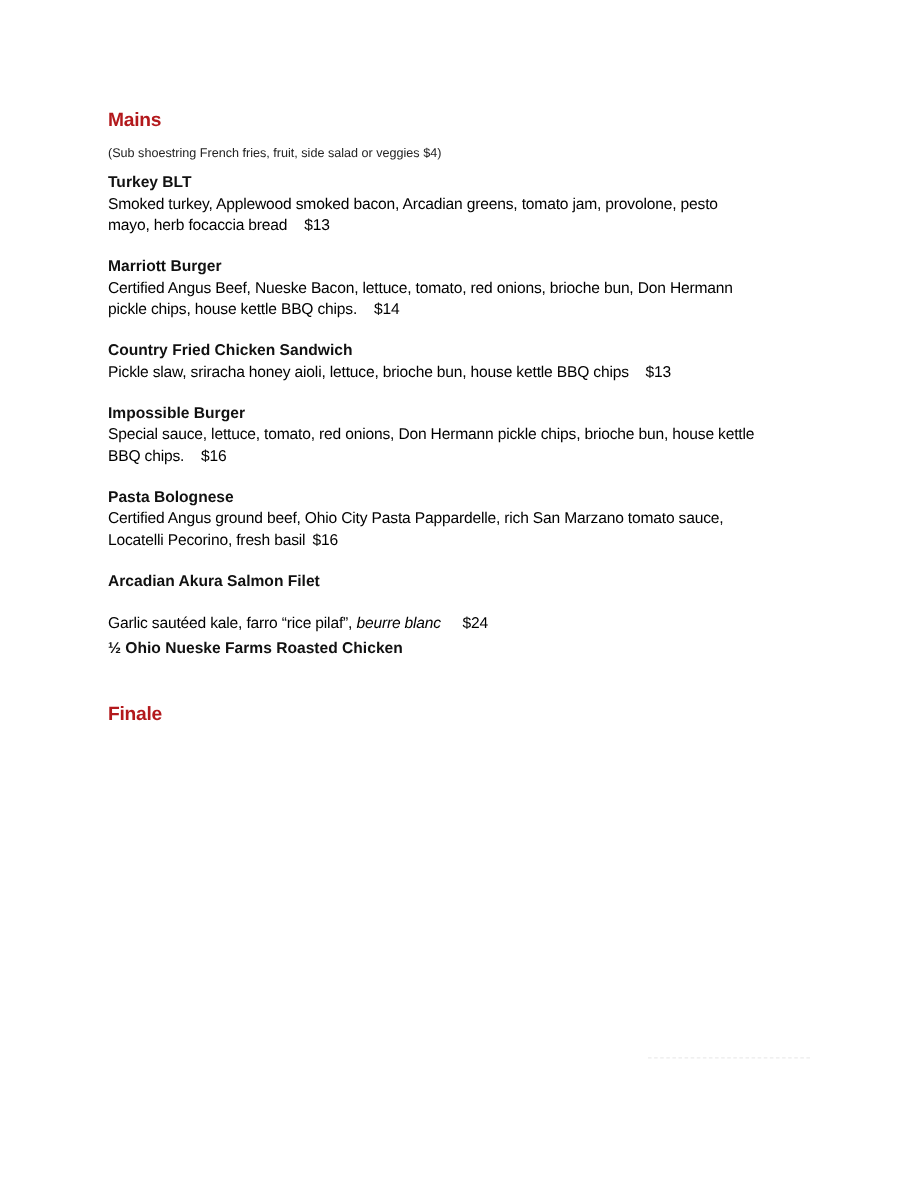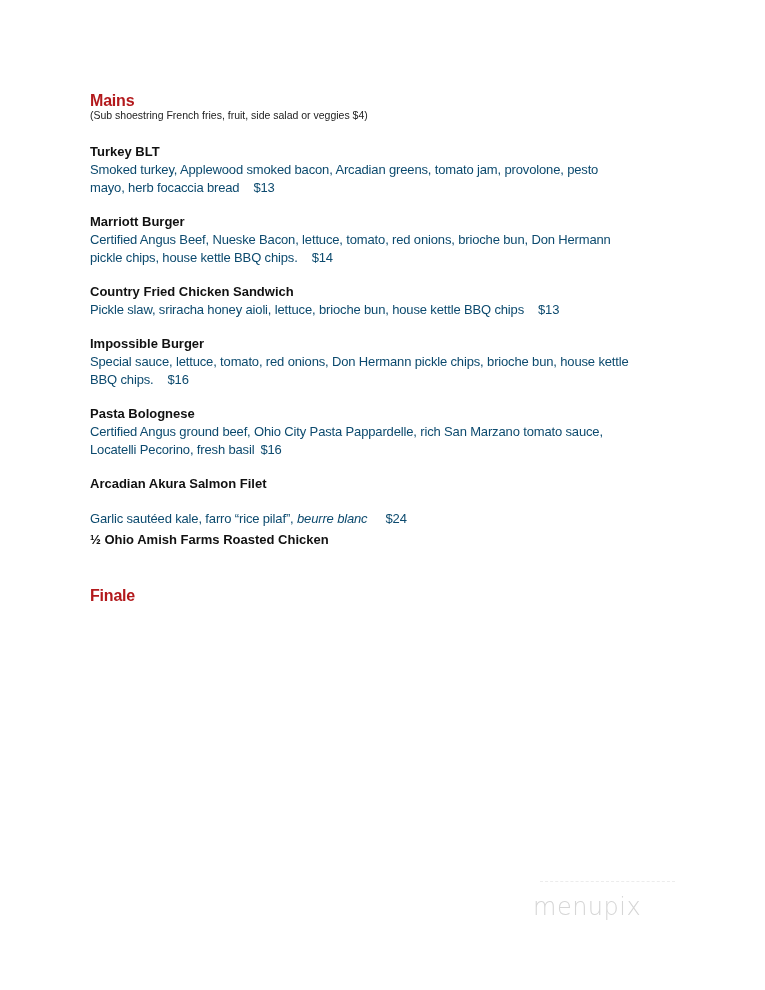--- a/index.html
+++ b/index.html
@@ -11,40 +11,40 @@
   .page { position: absolute; left: 0; top: 0; width: 644px; height: 990px; }
   .section-title {
     position: absolute; left: 90px;
     color: #b3191c; font-weight: bold; font-size: 16px; letter-spacing: -0.2px;
   }
   .section-note {
     position: absolute; left: 90px; font-size: 10.5px; color: #222;
   }
   .item { position: absolute; left: 90px; width: 600px; }
   .item-name { font-weight: bold; font-size: 13px; line-height: 18px; color: #111; }
-  .item-desc { font-size: 13px; line-height: 18px; color: #0c4a6e; letter-spacing: -0.15px; }
+  .item-desc { font-size: 13px; line-height: 18px; color: #000000; letter-spacing: -0.15px; }
   .price { margin-left: 14px; }
   .it { font-style: italic; }
   .watermark {
     position: absolute; left: 533px; top: 893px;
     font-family: "DejaVu Sans", sans-serif; font-size: 24px; font-weight: 300;
     color: #d6d6d6; letter-spacing: 0.5px;
   }
   .wm-line {
     position: absolute; left: 540px; top: 881px; width: 135px; height: 2px;
     border-top: 1px dashed #ececec;
   }
 </style>
 </head>
 <body>
 
 <div class="page">
 
   <div class="section-title" style="top:92px">Mains</div>
-  <div class="section-note" style="top:109px">(Sub shoestring French fries, fruit, side salad or veggies $4)</div>
+  <div class="section-note" style="top:122px">(Sub shoestring French fries, fruit, side salad or veggies $4)</div>
 
   <div class="item" style="top:143px">
     <div class="item-name">Turkey BLT</div>
     <div class="item-desc">Smoked turkey, Applewood smoked bacon, Arcadian greens, tomato jam, provolone, pesto</div>
     <div class="item-desc"><span>mayo, herb focaccia bread</span><span class="price">$13</span></div>
   </div>
 
   <div class="item" style="top:213px">
     <div class="item-name">Marriott Burger</div>
     <div class="item-desc">Certified Angus Beef, Nueske Bacon, lettuce, tomato, red onions, brioche bun, Don Hermann</div>
@@ -67,22 +67,21 @@
     <div class="item-desc">Certified Angus ground beef, Ohio City Pasta Pappardelle, rich San Marzano tomato sauce,</div>
     <div class="item-desc"><span>Locatelli Pecorino, fresh basil</span><span class="price" style="margin-left:6px">$16</span></div>
   </div>
 
   <div class="item" style="top:475px">
     <div class="item-name">Arcadian Akura Salmon Filet</div>
     <div class="item-desc" style="margin-top:17px"><span>Garlic sautéed kale, farro “rice pilaf”, </span><span class="it">beurre blanc</span><span class="price" style="margin-left:18px">$24</span></div>
   </div>
 
   <div class="item" style="top:531px">
-    <div class="item-name">½ Ohio Amish Farms Roasted Chicken</div>
+    <div class="item-name">½ Ohio Nueske Farms Roasted Chicken</div>
   </div>
 
   <div class="section-title" style="top:587px">Finale</div>
 
 
 
   <div class="wm-line"></div>
-  <div class="watermark">menupix</div>
 </div>
 
 </body></html>

